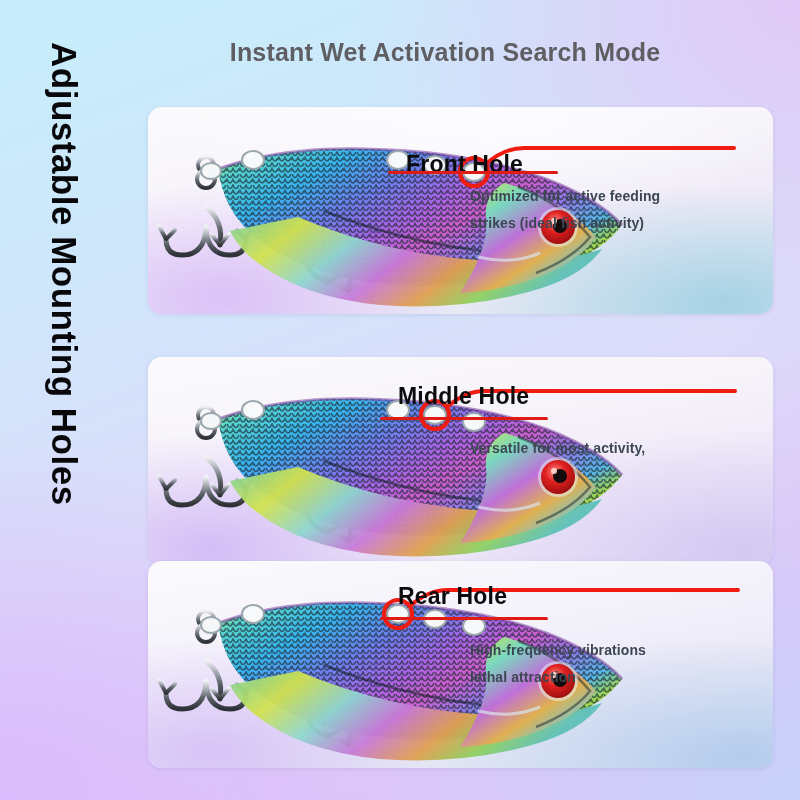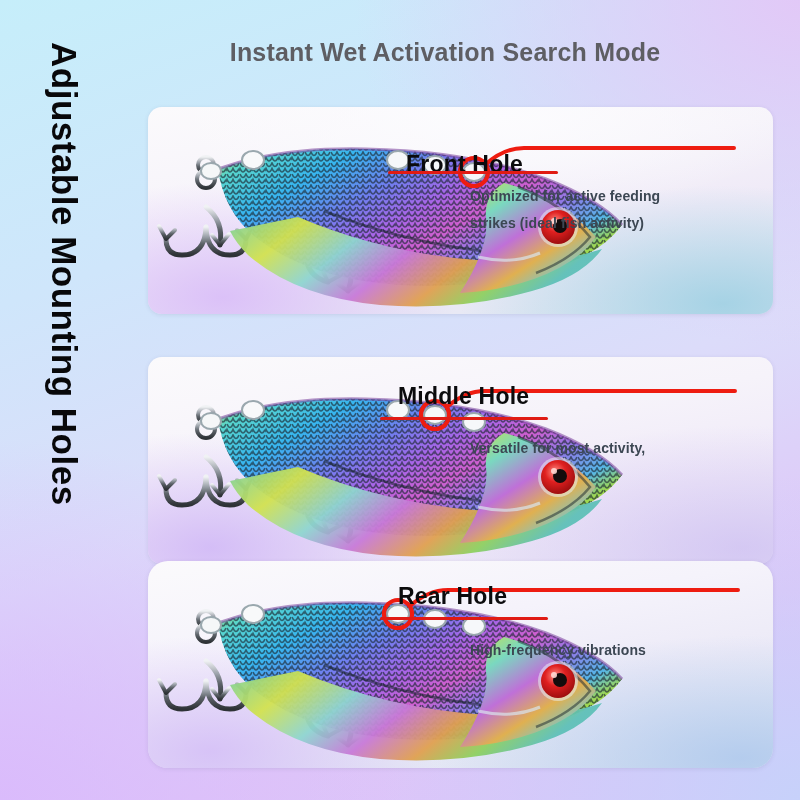--- a/index.html
+++ b/index.html
@@ -59,21 +59,21 @@
     position: absolute;
     left: 148px;
     width: 625px;
     height: 207px;
     border-radius: 14px;
     overflow: hidden;
     box-shadow: 0 1px 4px rgba(90,90,130,0.14);
   }
   #card-0 { top: 107px; }
   #card-1 { top: 338px; margin-top: 19px; }
-  #card-2 { top: 561px; border-radius: 20px; }
+  #card-2 { top: 561px; }
 
   .card-bg {
     position: absolute;
     inset: 0;
     background:
       radial-gradient(ellipse 60% 90% at 12% 92%, rgba(216,186,248,0.85) 0%, rgba(216,186,248,0) 62%),
       radial-gradient(ellipse 70% 95% at 92% 95%, rgba(150,205,225,0.8) 0%, rgba(150,205,225,0) 60%),
       radial-gradient(ellipse 80% 70% at 55% 5%, rgba(252,252,254,1) 0%, rgba(248,246,252,0) 65%),
       linear-gradient(170deg, #fbfafc 0%, #f6f3fa 38%, #efeaf7 62%, #e2e8f3 100%);
   }
@@ -375,16 +375,17 @@
         <circle class="marker-ring" cx="250" cy="53" r="14"></circle>
         <path class="leader" d="M262 45 q18 -16 38 -16 l290 0"></path>
       </g>
     </svg>
 
     <div class="card-title" style="left:250px; top:22px;">Rear Hole</div>
     <div class="title-underline" style="left:232px; top:56px; width:168px;"></div>
 
     <div class="card-body" style="left:322px; top:76px; width:300px;">
       <div>High-frequency vibrations</div>
+      <div>lethal attraction</div>
     </div>
   </div>
 
 </div>
 
 </body></html>

